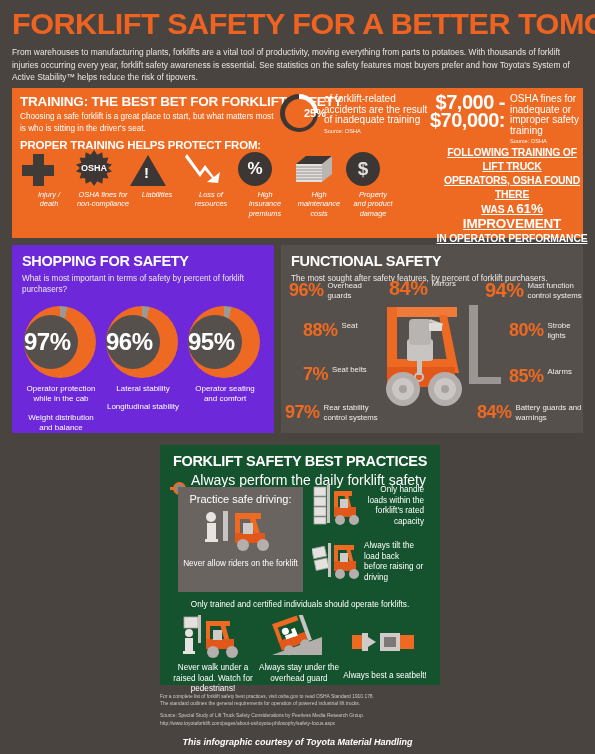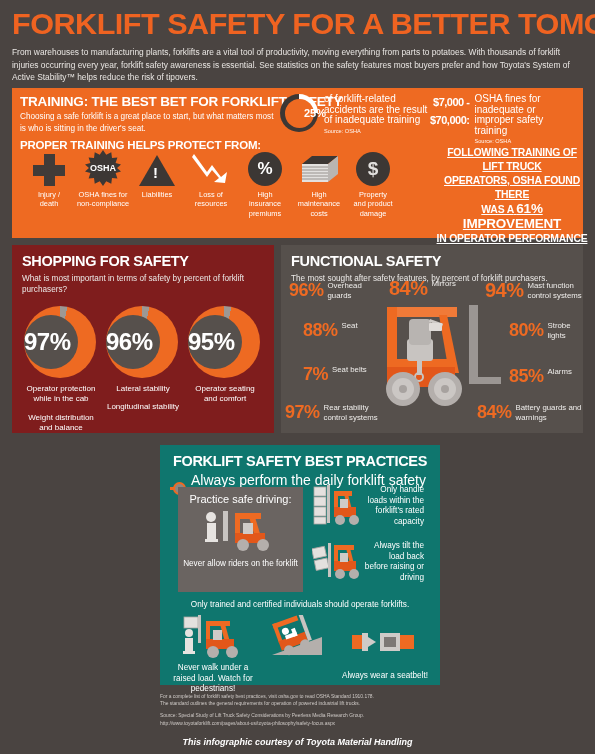--- a/index.html
+++ b/index.html
@@ -64,28 +64,28 @@
     background:#ee6a22;
   }
   .donut25 span{ position:relative; z-index:2; font-family:"Liberation Sans Narrow","Liberation Sans",sans-serif;
     font-weight:bold; font-size:11px; color:#fff;margin-left:32px;}
   .stat-txt { font-size:10px; line-height:10.5px; }
   .stat-src { font-size:5.6px; margin-top:2px; opacity:.95;}
 
   .tr-stat2 { position:absolute; left:418px; top:5px; display:flex; gap:5px; }
   .bigmoney {
     font-family:"Liberation Sans Narrow","Liberation Sans",sans-serif;
-    font-weight:bold; font-size:11px; line-height:18px; letter-spacing:-0.5px;
+    font-weight:bold; font-size:20px; line-height:18px; letter-spacing:-0.5px;
     text-align:right; white-space:nowrap;
   }
 
   .icons-row { position:absolute; left:10px; top:58px; display:flex; gap:0px; }
   .icon-cell { width:54px; text-align:center; }
-  .icon-art { height:40px; display:flex; align-items:flex-end; justify-content:center; }
-  .icon-cap { font-size:7.4px; line-height:9.4px; margin-top:4px; }
+  .icon-art { height:40px; display:flex; align-items:flex-end; justify-content:flex-start; }
+  .icon-cap { font-size:7.4px; line-height:9.4px; margin-top:4px;font-style:italic; }
 
   .cross { width:32px; height:32px; position:relative; }
   .cross::before,.cross::after{content:"";position:absolute;background:#413b38;}
   .cross::before{left:11px;top:0;width:11px;height:32px;}
   .cross::after{left:0;top:11px;width:32px;height:11px;}
 
   .burst{width:36px;height:36px;background:#3c3734;display:flex;align-items:center;justify-content:center;
     clip-path: polygon(50% 0%,59% 13%,73% 6%,75% 22%,90% 21%,85% 36%,100% 40%,89% 50%,100% 60%,85% 64%,90% 79%,75% 78%,73% 94%,59% 87%,50% 100%,41% 87%,27% 94%,25% 78%,10% 79%,15% 64%,0% 60%,11% 50%,0% 40%,15% 36%,10% 21%,25% 22%,27% 6%,41% 13%);}
   .burst span{font-family:"Liberation Sans Narrow","Liberation Sans",sans-serif;font-weight:bold;font-size:9px;color:#fff;}
 
@@ -105,21 +105,21 @@
     font-family:"Liberation Sans Narrow","Liberation Sans",sans-serif;font-weight:bold;font-size:19px;color:#e2e0de;}
 
   .tr-found {
     position:absolute; left:424px; top:58px; width:152px; text-align:center;
     font-family:"Liberation Sans Narrow","Liberation Sans",sans-serif; font-weight:bold;
     font-size:10.4px; line-height:14px; letter-spacing:-0.2px;text-decoration:underline;
   }
   .tr-found .big{ font-size:13.5px; }
 
   
-  .shopping{ position:absolute; left:12px; top:245px; width:262px; height:188px; background:#7f1d1d; padding:8px 10px;}
+  .shopping{ position:absolute; left:12px; top:245px; width:262px; height:188px; background:#6d28d9; padding:8px 10px;}
   .sec-h{ font-family:"Liberation Sans Narrow","Liberation Sans",sans-serif; font-weight:bold;
     font-size:14.5px; letter-spacing:-0.3px; color:#fff; }
   .sec-sub{ font-size:8.2px; line-height:11.4px; margin-top:4px; color:#eceae8;}
   .donuts{ display:flex; justify-content:space-between; margin-top:10px; padding:0 2px;}
   .dwrap{ width:74px; text-align:center;}
   .donut{ width:72px;height:72px;border-radius:50%;position:relative;
     background: conic-gradient(#9d9894 0deg 12deg, #ee6a22 12deg 360deg);
     display:flex;align-items:center;}
   .donut::after{content:"";position:absolute;width:54px;height:54px;border-radius:50%;background:#56504c;}
   .donut b{position:relative;z-index:2;font-family:"Liberation Sans Narrow","Liberation Sans",sans-serif;
@@ -128,21 +128,21 @@
   .dcap2{font-size:8px;line-height:10.5px;margin-top:8px;}
 
   
   .functional{ position:absolute; left:281px; top:245px; width:302px; height:188px; background:#56504c; padding:8px 10px;}
   .pct-item{ position:absolute; display:flex; align-items:flex-start; gap:4px;}
   .pnum{ font-family:"Liberation Sans Narrow","Liberation Sans",sans-serif; font-weight:bold;
     font-size:18px; line-height:18px; color:#ee6a22; letter-spacing:-0.5px; white-space:nowrap;}
   .plab{ font-size:7.8px; line-height:9.6px; color:#efedeb; }
 
   
-  .bp{ position:absolute; left:160px; top:445px; width:280px; height:240px; background:#0f766e; padding:8px 10px;}
+  .bp{ position:absolute; left:160px; top:445px; width:280px; height:240px; background:#14532d; padding:8px 10px;}
   .bp-h{ font-family:"Liberation Sans Narrow","Liberation Sans",sans-serif; font-weight:bold;
     font-size:14.5px; letter-spacing:-0.3px; text-align:center; }
   .bp-first{ display:flex; align-items:center; gap:5px; justify-content:center; margin-top:3px;}
   .bp-first span{ font-size:14px; }
   .magnify{ width:22px;height:13px; position:relative; }
   .magnify .lens{ position:absolute; right:0; top:0; width:13px;height:13px;border-radius:50%;
     border:2px solid #ee6a22; background:#8c8783;}
   .magnify .handle{ position:absolute; left:0; top:5px; width:11px;height:3px;background:#ee6a22;}
 
   .bp-panel{ position:absolute; left:18px; top:42px; width:125px; height:105px; background:#6a6461; text-align:center; padding-top:6px;}
@@ -446,21 +446,21 @@
         </g>
         <rect x="16" y="2" width="3" height="34" fill="#c8c4c1"></rect>
         <rect x="22" y="4" width="20" height="5" fill="#ee6a22"></rect>
         <rect x="22" y="4" width="4" height="18" fill="#ee6a22"></rect>
         <polygon points="38,7 42,23 38,23 34,7" fill="#ee6a22"></polygon>
         <rect x="22" y="20" width="22" height="10" fill="#e2571a"></rect>
         <rect x="28" y="12" width="8" height="9" fill="#cfcbc8"></rect>
         <circle cx="28" cy="33" r="5" fill="#b4afac"></circle>
         <circle cx="42" cy="33" r="5" fill="#b4afac"></circle>
       </svg>
-      <div class="bp-cap" style="flex:1;text-align:right">Always tilt the load back before raising or driving</div>
+      <div class="bp-cap" style="flex:1;text-align:left">Always tilt the load back before raising or driving</div>
     </div>
 
     <div class="bp-only">Only trained and certified individuals should operate forklifts.</div>
 
     <div class="bp-bottom">
 
       <div class="bp-b-cell">
         <svg width="70" height="44" viewBox="0 0 70 44">
           <rect x="6" y="2" width="14" height="11" fill="#e4e1de" stroke="#aaa5a2" stroke-width="0.8"></rect>
           <rect x="20" y="0" width="3" height="28" fill="#c8c4c1"></rect>
@@ -486,32 +486,33 @@
             <rect x="14" y="2" width="4" height="20" fill="#ee6a22"></rect>
             <rect x="14" y="20" width="28" height="10" fill="#e2571a"></rect>
             <rect x="42" y="0" width="4" height="30" fill="#c8c4c1"></rect>
             <circle cx="24" cy="13" r="3.5" fill="#fff"></circle>
             <rect x="22" y="17" width="12" height="4" fill="#fff"></rect>
             <rect x="30" y="13" width="4" height="8" fill="#fff"></rect>
             <circle cx="21" cy="32" r="5" fill="#b4afac"></circle>
             <circle cx="38" cy="32" r="5" fill="#b4afac"></circle>
           </g>
         </svg>
+        <div class="bp-cap">Always stay under the overhead guard</div>
       </div>
 
       <div class="bp-b-cell">
         <svg width="70" height="44" viewBox="0 0 70 44" style="margin-top:8px">
           <rect x="2" y="12" width="10" height="14" fill="#ee6a22"></rect>
           <rect x="12" y="10" width="6" height="18" fill="#cfcbc8"></rect>
           <polygon points="18,14 26,19 18,24" fill="#cfcbc8"></polygon>
           <rect x="30" y="10" width="20" height="18" fill="#cfcbc8"></rect>
           <rect x="34" y="14" width="12" height="10" fill="#7d7875"></rect>
           <rect x="50" y="12" width="14" height="14" fill="#ee6a22"></rect>
         </svg>
-        <div class="bp-cap">Always wear a seatbelt!</div>
+        <div class="bp-cap">Always best a seatbelt!</div>
       </div>
     </div>
   </div>
 
   <div class="footer">
     <div class="f-small">For a complete list of forklift safety best practices, visit osha.gov to read OSHA Standard 1910.178.</div>
     <div class="f-small">The standard outlines the general requirements for operation of powered industrial lift trucks.</div>
     <div class="f-gap"></div>
     <div class="f-small">Source: Special Study of Lift Truck Safety Considerations by Peerless Media Research Group.</div>
     <div class="f-small">http://www.toyotaforklift.com/pages/about-us/toyota-philosophy/safety-focus.aspx</div>

